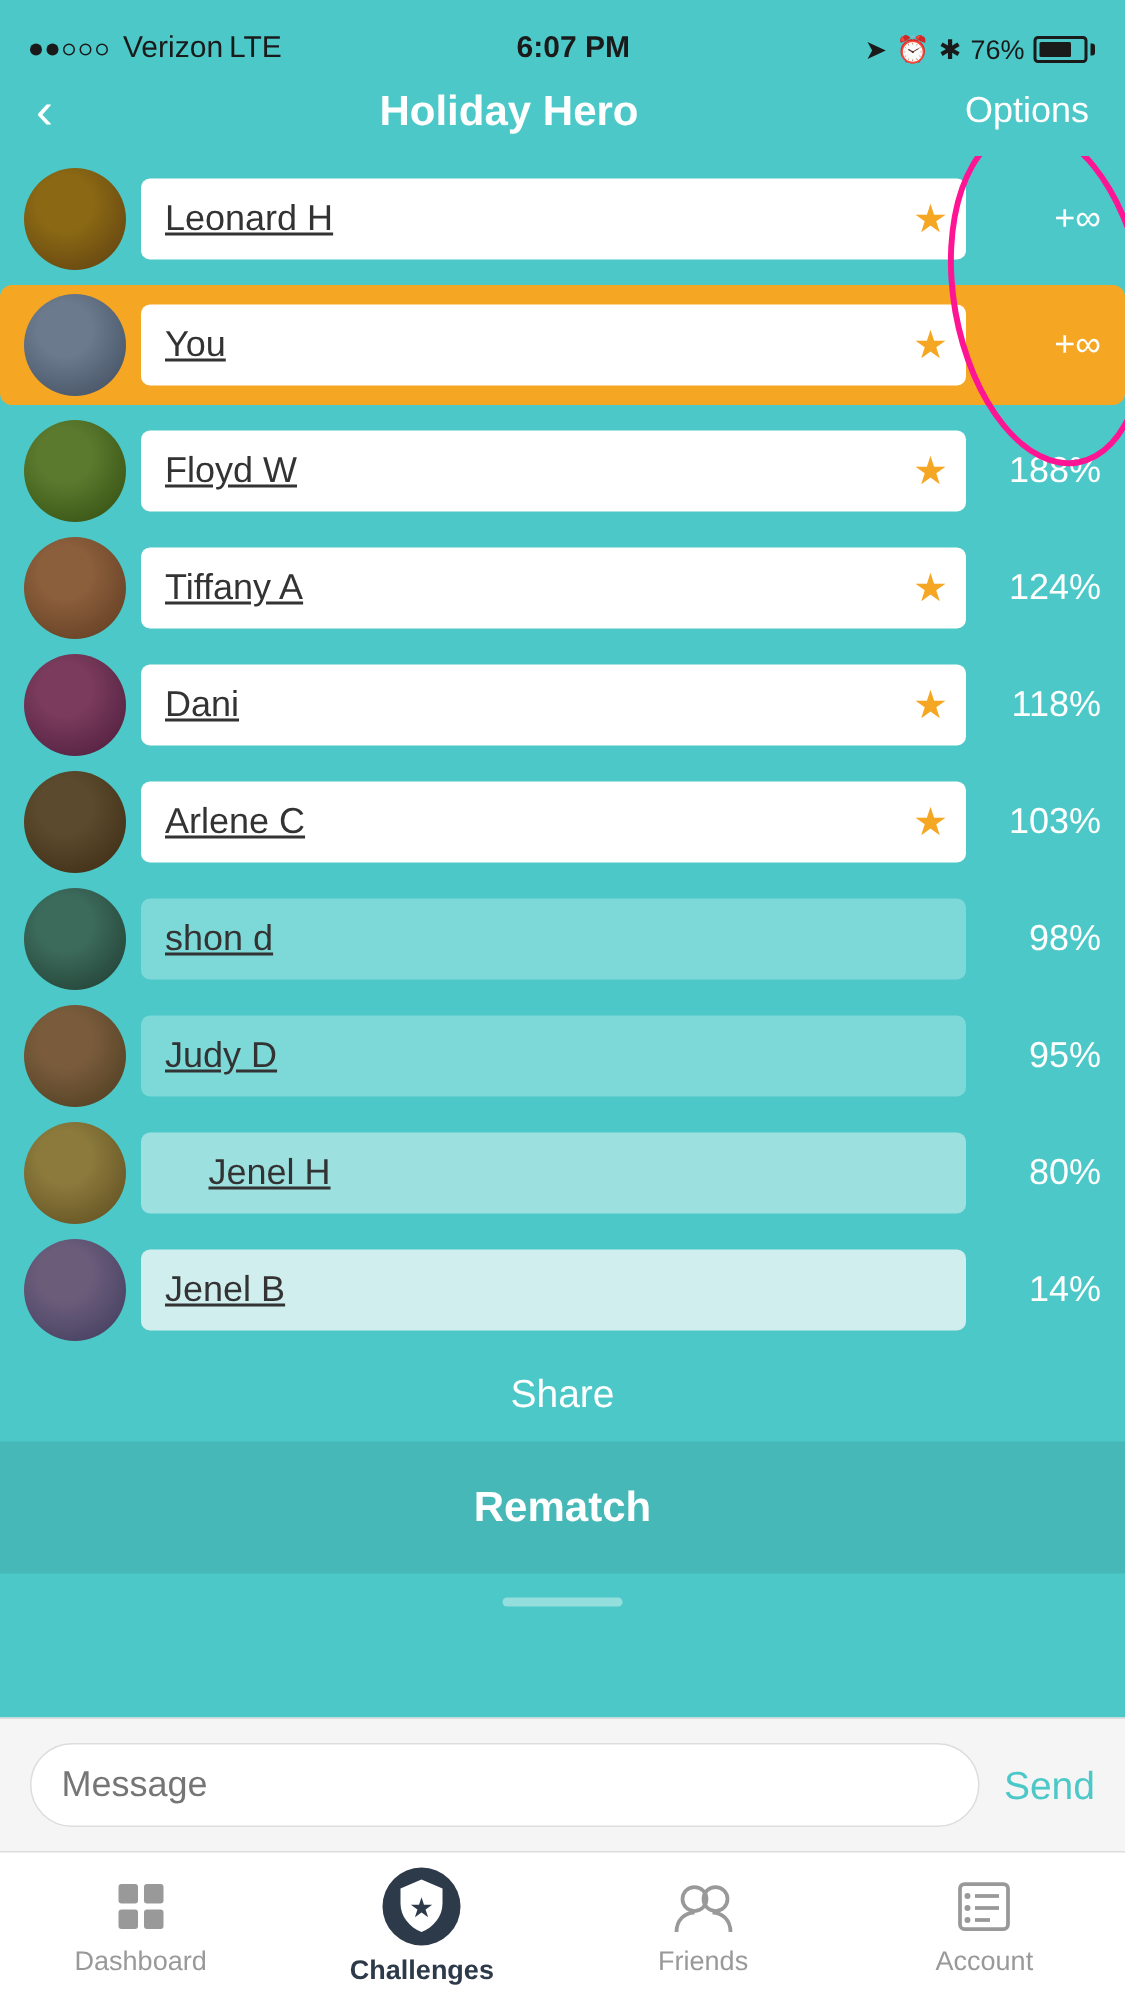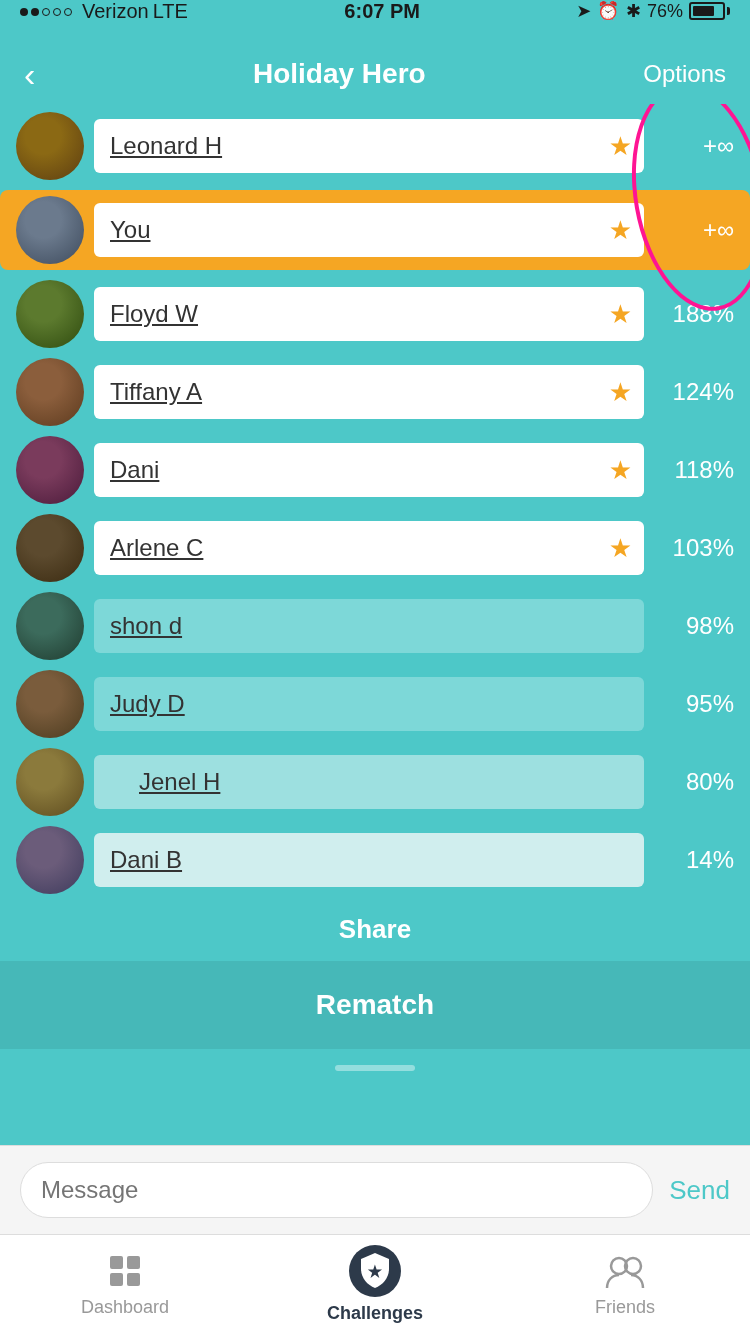--- a/index.html
+++ b/index.html
@@ -11,21 +11,21 @@
       background: #4DC8C8;
       display: flex;
       flex-direction: column;
     }
 
     
     .status-bar {
       background: #4DC8C8;
       height: 44px;
       display: flex;
-      align-items: flex-start;
+      align-items: flex-end;
       justify-content: space-between;
       padding: 0 20px;
       flex-shrink: 0;
     }
     .status-left {
       display: flex;
       align-items: center;
       gap: 4px;
       font-size: 22px;
       color: #1a1a1a;
@@ -196,21 +196,21 @@
     .share-section {
       margin-top: 20px;
       display: flex;
       justify-content: center;
       padding-bottom: 16px;
     }
 
     .share-text {
       color: white;
       font-size: 26px;
-      font-weight: 700;
+      font-weight: 400;
       cursor: pointer;
     }
 
     .rematch-section {
       background: rgba(0,0,0,0.08);
       margin-top: 0;
       padding: 28px 0;
       display: flex;
       justify-content: center;
     }
@@ -421,21 +421,21 @@
           <div class="name-bar light-teal-bar">
             <span class="name-text">Jenel H</span>
           </div>
         </div>
         <span class="score-text">80%</span>
       </div>
       <div class="leaderboard-row">
         <div class="avatar-placeholder avatar-10"></div>
         <div class="name-bar-container">
           <div class="name-bar lightest-teal-bar">
-            <span class="name-text">Dani B</span>
+            <span class="name-text">Jenel B</span>
           </div>
         </div>
         <span class="score-text">14%</span>
       </div>
     </div>
 
   <div class="share-section">
     <span class="share-text">Share</span>
   </div>
 
@@ -479,13 +479,27 @@
       <div style="width: 40px; height: 40px; display: flex; align-items: center; justify-content: center;">
         <svg width="40" height="34" viewBox="0 0 40 34" fill="none" xmlns="http://www.w3.org/2000/svg">
       <circle cx="14" cy="12" r="8" stroke="#999" stroke-width="2.5" fill="none"></circle>
       <circle cx="28" cy="12" r="8" stroke="#999" stroke-width="2.5" fill="none"></circle>
       <path d="M2 34C2 26 7.5 21 14 21" stroke="#999" stroke-width="2.5" fill="none"></path>
       <path d="M38 34C38 26 32.5 21 26 21" stroke="#999" stroke-width="2.5" fill="none"></path>
     </svg>
       </div>
       <span class="tab-label">Friends</span>
     </div>
+    <div class="tab-item">
+      <div style="width: 40px; height: 40px; display: flex; align-items: center; justify-content: center;">
+        <svg width="36" height="34" viewBox="0 0 36 34" fill="none" xmlns="http://www.w3.org/2000/svg">
+      <rect x="2" y="2" width="32" height="30" rx="3" stroke="#999" stroke-width="2.5" fill="none"></rect>
+      <line x1="12" y1="10" x2="28" y2="10" stroke="#999" stroke-width="2.5"></line>
+      <line x1="12" y1="18" x2="28" y2="18" stroke="#999" stroke-width="2.5"></line>
+      <line x1="12" y1="26" x2="22" y2="26" stroke="#999" stroke-width="2.5"></line>
+      <circle cx="7" cy="10" r="2" fill="#999"></circle>
+      <circle cx="7" cy="18" r="2" fill="#999"></circle>
+      <circle cx="7" cy="26" r="2" fill="#999"></circle>
+    </svg>
+      </div>
+      <span class="tab-label">Account</span>
+    </div>
   </div>
 
 </body></html>

